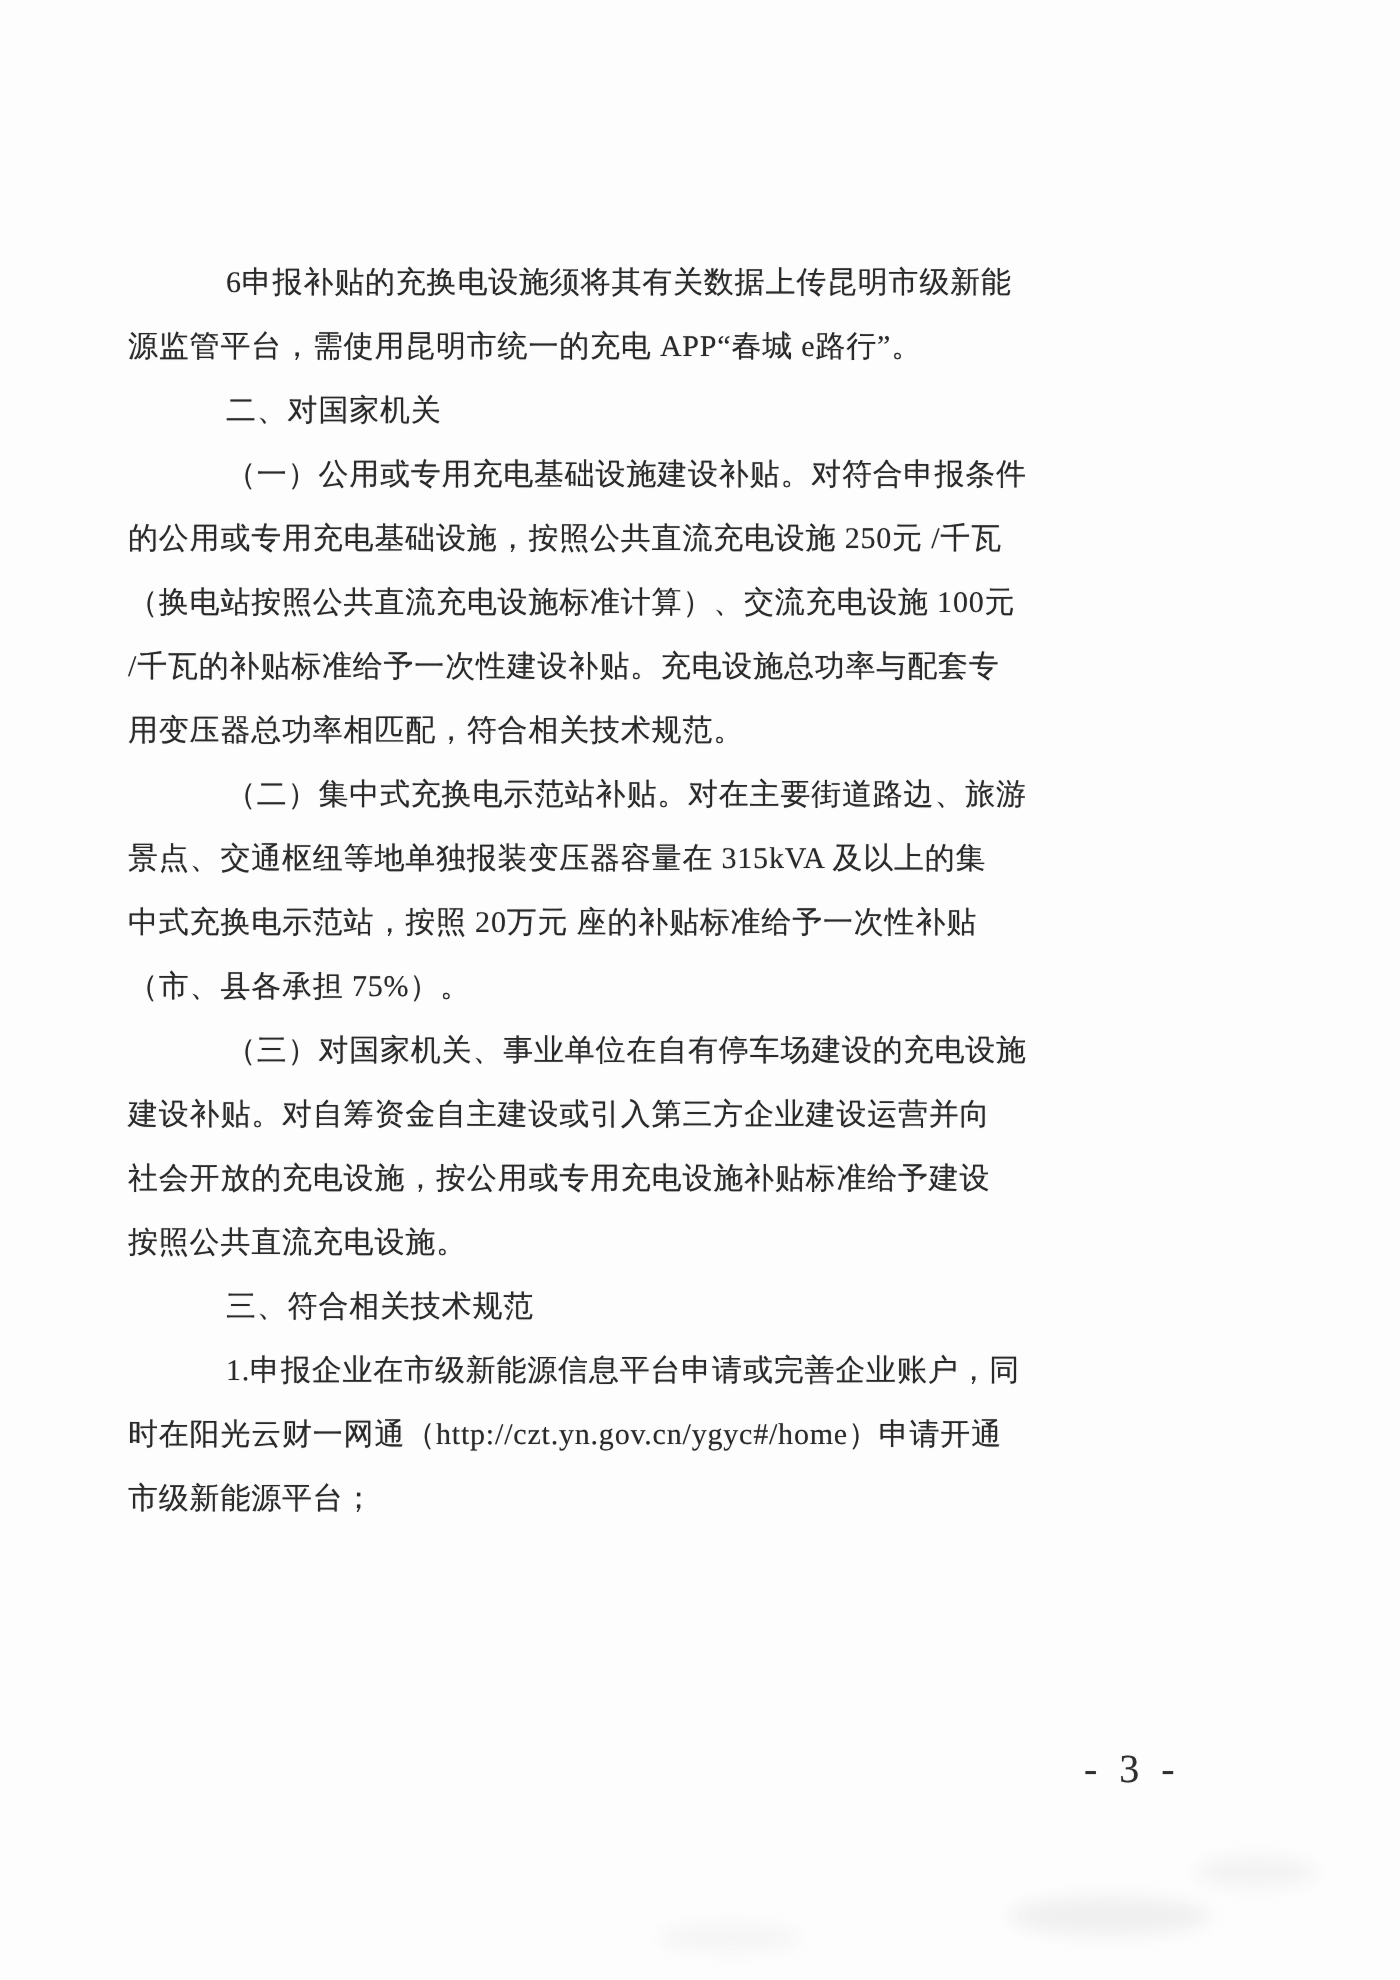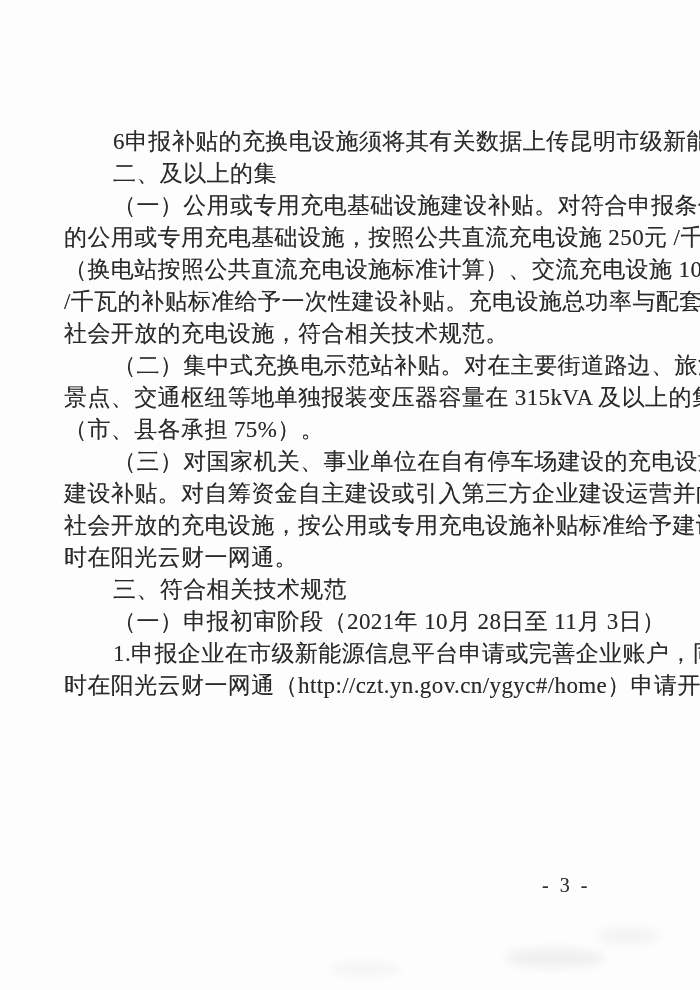--- a/index.html
+++ b/index.html
@@ -16,21 +16,21 @@
     font-family: "Liberation Serif", "DejaVu Serif", serif;
     color: #2a2a2a;
   }
   .body-text {
     position: absolute;
     left: 64px;
     top: 126px;
     width: 575px;
   }
   .line {
-    font-size: 23px;
+    font-size: 15px;
     line-height: 32px;
     height: 32px;
     white-space: nowrap;
     letter-spacing: 0.4px;
     text-shadow: 0 0 0.5px rgba(40,40,40,0.45);
   }
   .indent {
     padding-left: 49px;
   }
   .page-number {
@@ -69,37 +69,39 @@
     height: 14px;
     background: #f5f5f5;
   }
 </style>
 </head>
 <body>
 
 <div class="page">
   <div class="body-text">
     <div class="line indent">6申报补贴的充换电设施须将其有关数据上传昆明市级新能</div>
-    <div class="line indent">二、及以上的集</div>
+    <div class="line">源监管平台，需使用昆明市统一的充电 APP“春城 e路行”。</div>
+    <div class="line indent">二、对国家机关</div>
     <div class="line indent">（一）公用或专用充电基础设施建设补贴。对符合申报条件</div>
     <div class="line">的公用或专用充电基础设施，按照公共直流充电设施 250元 /千瓦</div>
     <div class="line">（换电站按照公共直流充电设施标准计算）、交流充电设施 100元</div>
     <div class="line">/千瓦的补贴标准给予一次性建设补贴。充电设施总功率与配套专</div>
-    <div class="line">社会开放的充电设施，符合相关技术规范。</div>
+    <div class="line">用变压器总功率相匹配，符合相关技术规范。</div>
     <div class="line indent">（二）集中式充换电示范站补贴。对在主要街道路边、旅游</div>
     <div class="line">景点、交通枢纽等地单独报装变压器容量在 315kVA 及以上的集</div>
+    <div class="line">中式充换电示范站，按照 20万元 座的补贴标准给予一次性补贴</div>
     <div class="line">（市、县各承担 75%）。</div>
     <div class="line indent">（三）对国家机关、事业单位在自有停车场建设的充电设施</div>
     <div class="line">建设补贴。对自筹资金自主建设或引入第三方企业建设运营并向</div>
     <div class="line">社会开放的充电设施，按公用或专用充电设施补贴标准给予建设</div>
-    <div class="line">时在阳光云财一网通。</div>
+    <div class="line">按照公共直流充电设施。</div>
     <div class="line indent">三、符合相关技术规范</div>
-    <div class="line indent">（一）申报初审阶段（2021年 10月 28日至 11月 3日）</div>
     <div class="line indent">1.申报企业在市级新能源信息平台申请或完善企业账户，同</div>
     <div class="line">时在阳光云财一网通（http://czt.yn.gov.cn/ygyc#/home）申请开通</div>
+    <div class="line">市级新能源平台；</div>
   </div>
 
   <div class="page-number">- 3 -</div>
 
   <div class="smudge smudge-1"></div>
   <div class="smudge smudge-2"></div>
   <div class="smudge smudge-3"></div>
 </div>
 
 </body></html>

